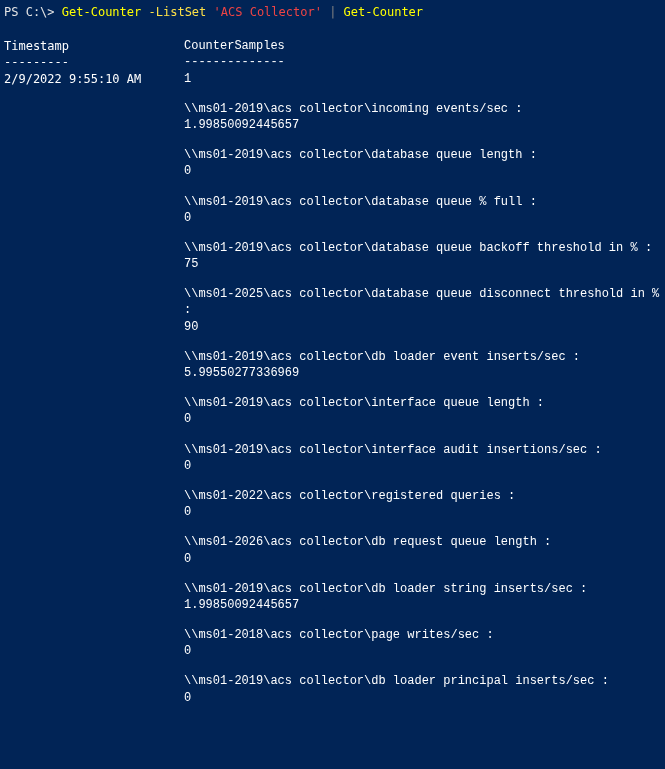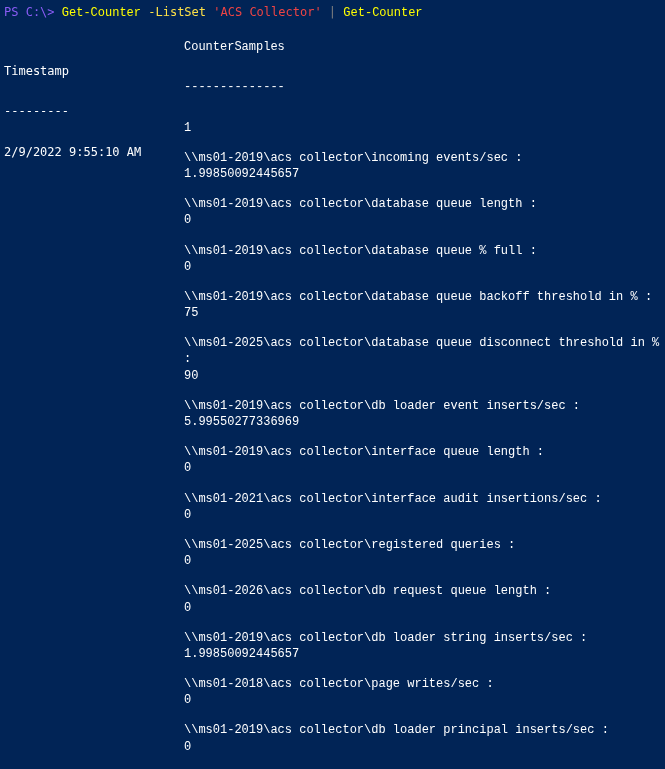--- a/index.html
+++ b/index.html
@@ -13,35 +13,34 @@
       font-family: "Lucida Console", "Consolas", monospace;
       font-size: 12px;
       line-height: 1.35;
       padding: 4px;
       width: 665px;
       min-height: 769px;
     }
     .prompt-line {
       margin-bottom: 18px;
     }
-    .prompt-prefix { color: #8b5cf6; }
-    .cmdlet { color: #ffff00; font-family: Liberation Mono, monospace; }
+    .prompt-prefix { color: #e5e5e5; }
+    .cmdlet { color: #ffff00; }
     .param { color: #fde047; }
     .string { color: #ef4444; }
     .pipe { color: #808080; }
     .header-row {
       display: flex;
     }
     .divider-row {
       display: flex;
     }
     .col-timestamp {
       width: 180px;
       flex-shrink: 0;
-      margin-top: 24px;
     }
     .col-samples {
       flex: 1;
       font-family: Liberation Mono, monospace;
     }
     .data-row {
       display: flex;
       align-items: flex-start;
     }
     .counter-block {
@@ -95,25 +94,25 @@
       </div>
       <div class="counter-block">
         <div>\\ms01-2019\acs collector\db loader event inserts/sec :</div>
         <div>5.99550277336969</div>
       </div>
       <div class="counter-block">
         <div>\\ms01-2019\acs collector\interface queue length :</div>
         <div>0</div>
       </div>
       <div class="counter-block">
-        <div>\\ms01-2021\acs collector\interface audit insertions/sec :</div>
+        <div>\\ms01-2019\acs collector\interface audit insertions/sec :</div>
         <div>0</div>
       </div>
       <div class="counter-block">
-        <div>\\ms01-2025\acs collector\registered queries :</div>
+        <div>\\ms01-2022\acs collector\registered queries :</div>
         <div>0</div>
       </div>
       <div class="counter-block">
         <div>\\ms01-2026\acs collector\db request queue length :</div>
         <div>0</div>
       </div>
       <div class="counter-block">
         <div>\\ms01-2019\acs collector\db loader string inserts/sec :</div>
         <div>1.99850092445657</div>
       </div>

